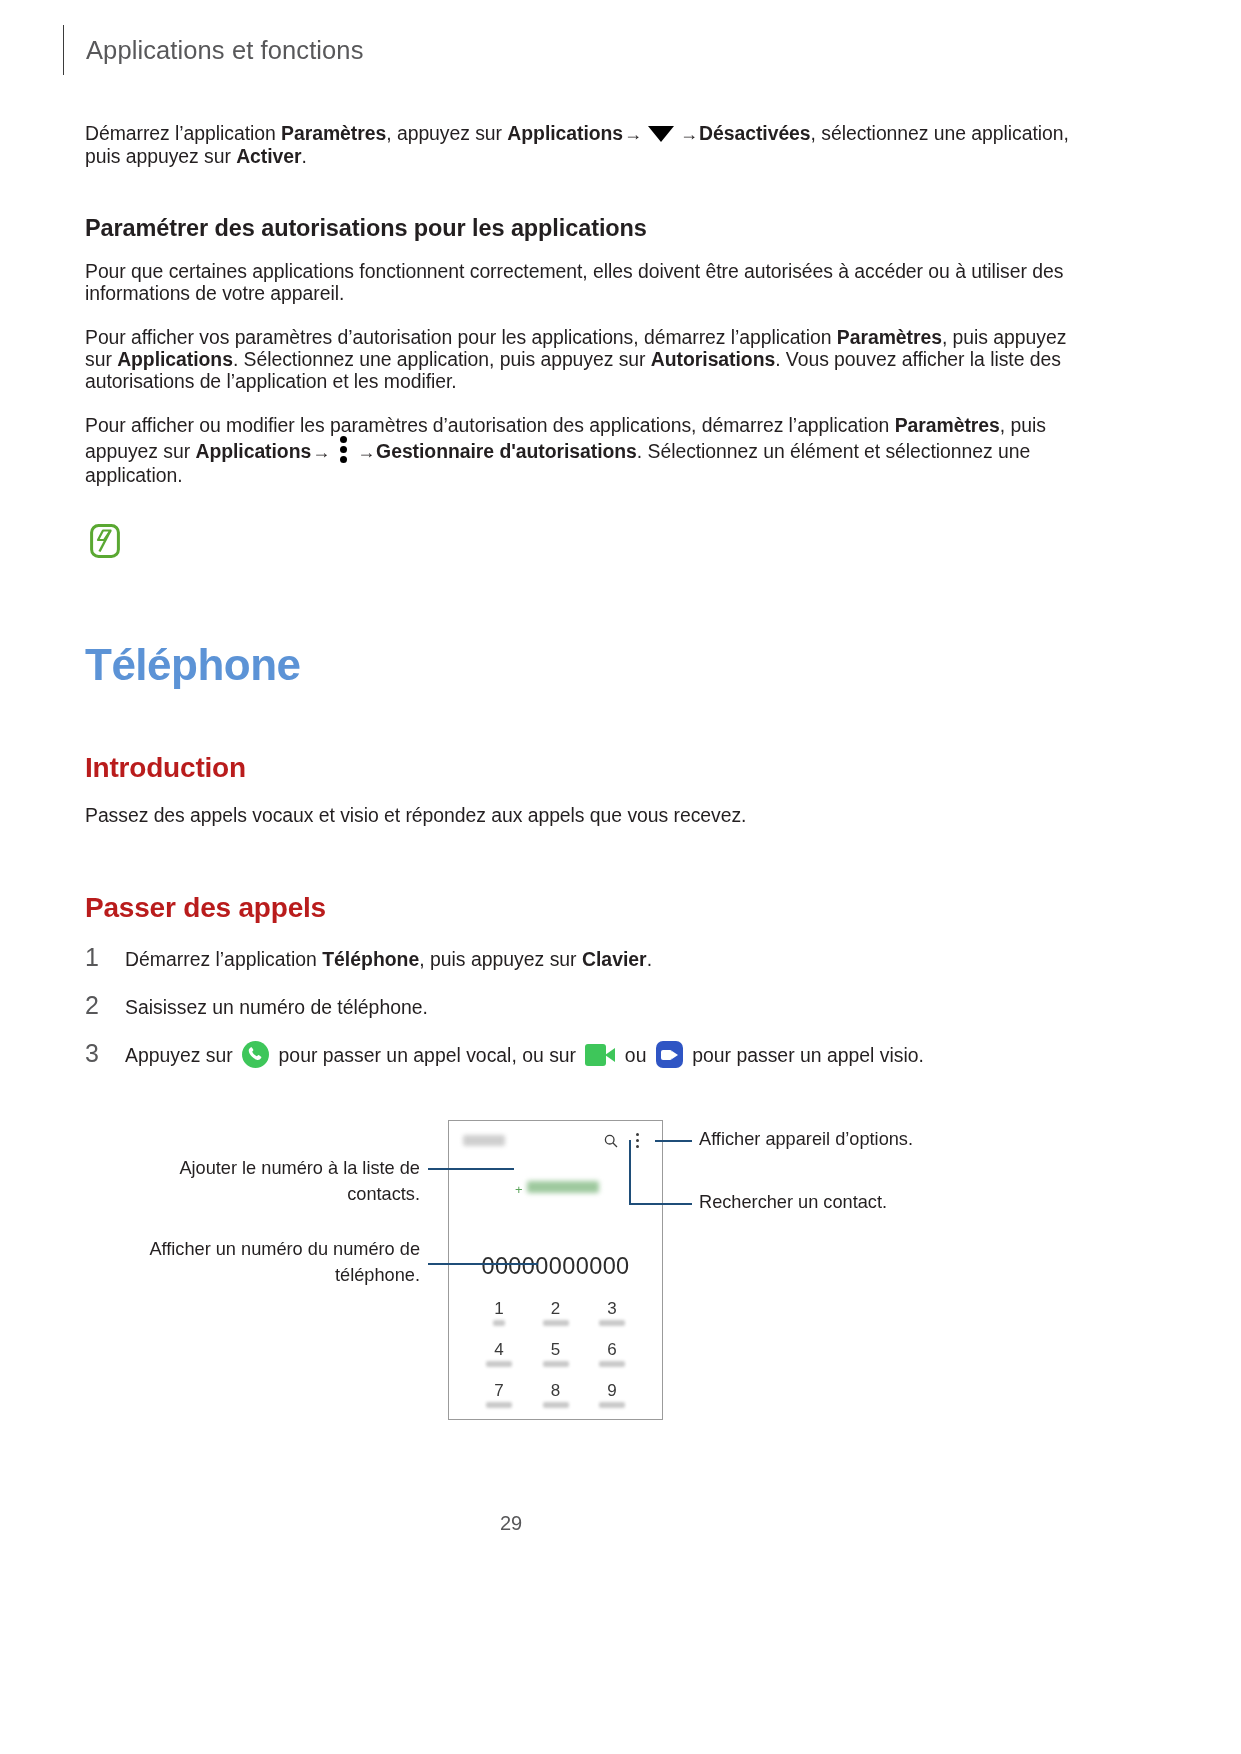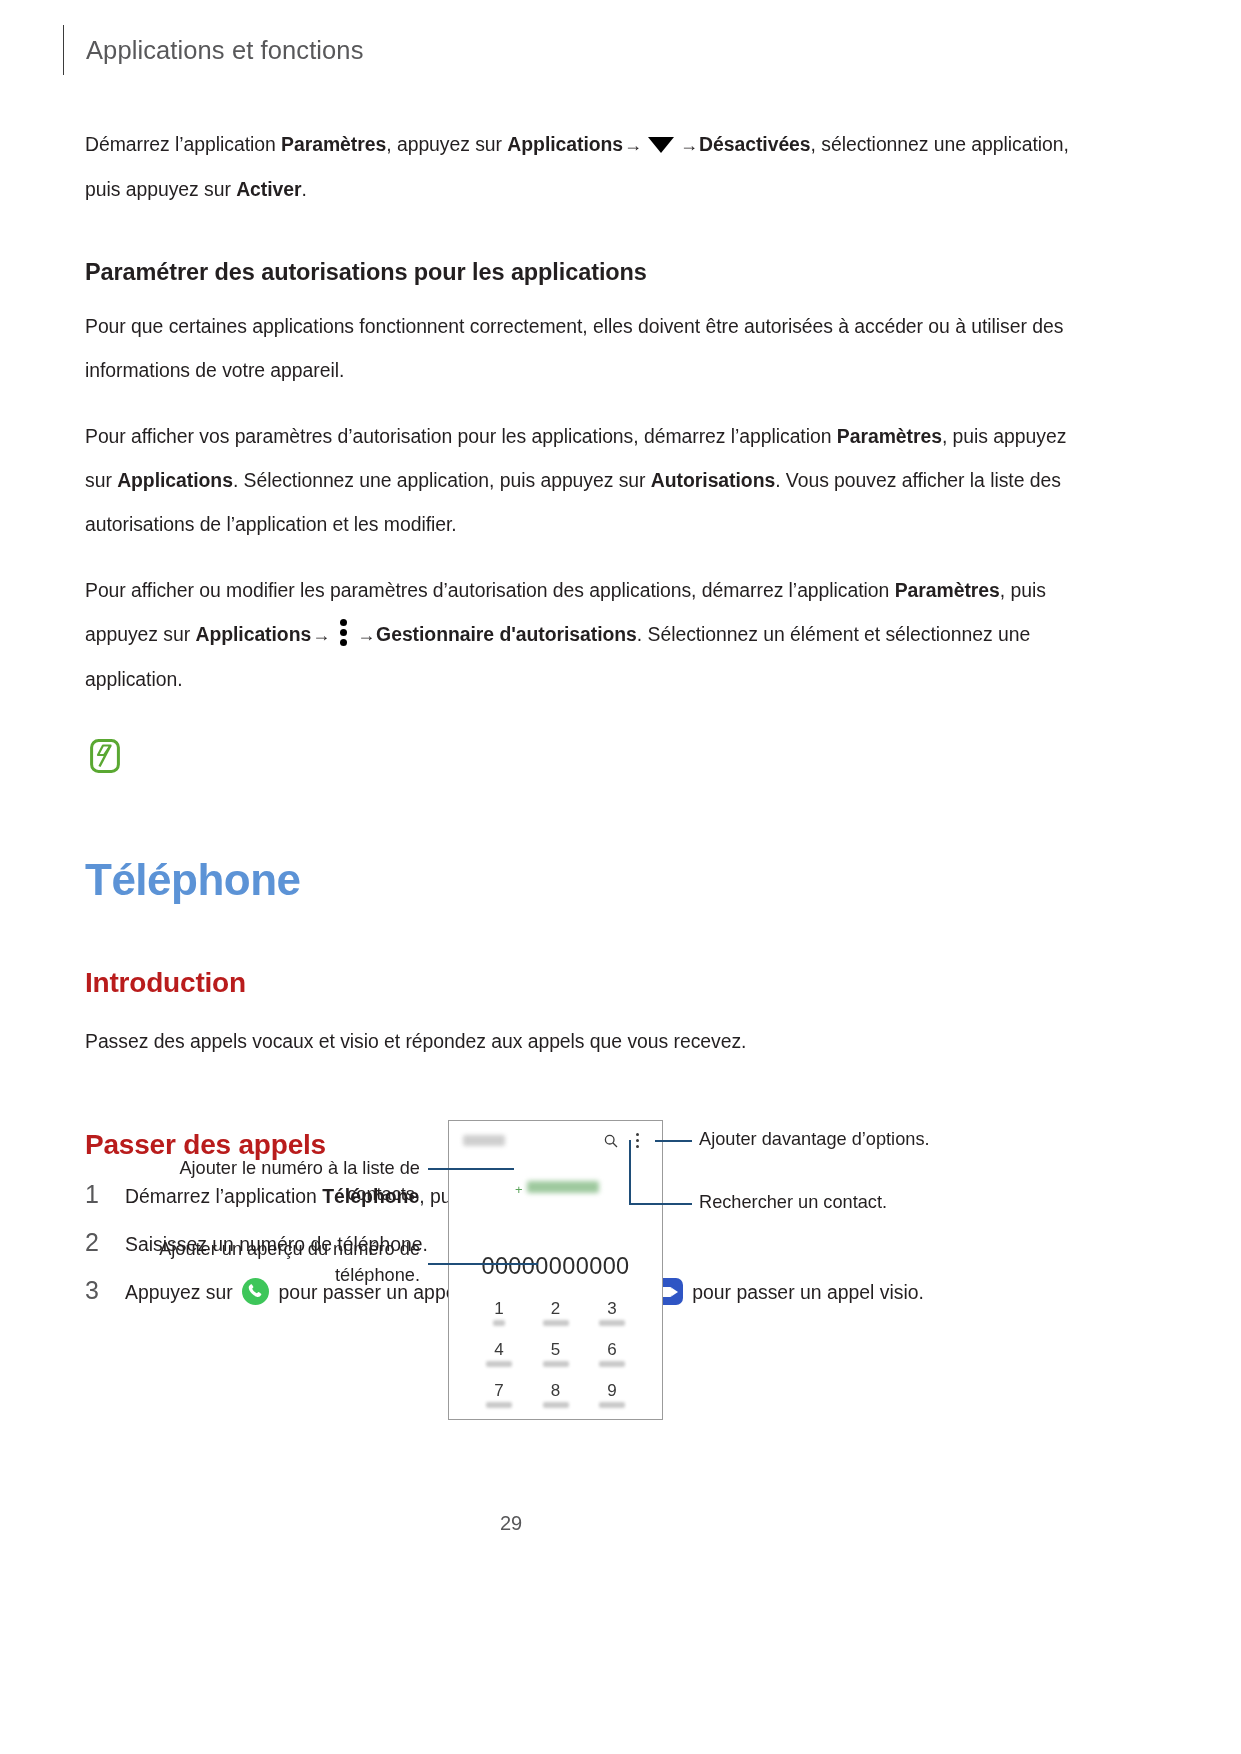--- a/index.html
+++ b/index.html
@@ -56,21 +56,21 @@
     font-size: 23.5px;
     font-weight: bold;
     color: #231f20;
     margin: 0 0 20px 0;
     letter-spacing: -0.1px;
   }
   h3.sub-head.tight { margin-bottom: 18px; }
 
   p.body {
     font-size: 19.4px;
-    line-height: 44px;
+    line-height: 22px;
     margin: 0 0 22px 0;
     color: #231f20;
     letter-spacing: -0.05px;
   }
   p.body b { font-weight: bold; }
   .arrow { font-size: 18px; padding: 0 1px; }
 
   
   .ico-triangle {
     display: inline-block;
@@ -428,34 +428,34 @@
         </div>
         <div class="ps-keyrow">
           <div class="ps-key"><span class="kd">7</span><span class="kl"></span></div>
           <div class="ps-key"><span class="kd">8</span><span class="kl"></span></div>
           <div class="ps-key"><span class="kd">9</span><span class="kl"></span></div>
         </div>
       </div>
     </div>
 
     <div class="leader h" style="left:655px; top:25px; width:37px;"></div>
-    <div class="callout-label" style="left:699px; top:11px;">Ajouter davantage d’options.</div>
+    <div class="callout-label" style="left:699px; top:11px;">Afficher appareil d’options.</div>
 
     <div class="leader v" style="left:629px; top:25px; height:63px;"></div>
     <div class="leader h" style="left:629px; top:88px; width:63px;"></div>
     <div class="callout-label" style="left:699px; top:74px;">Rechercher un contact.</div>
 
     <div class="callout-label right-al" style="left:170px; top:40px; width:250px;">
       <span>Ajouter le numéro à la liste de</span><br>
       <span>contacts.</span>
     </div>
     <div class="leader h" style="left:428px; top:53px; width:86px;"></div>
 
     <div class="callout-label right-al" style="left:140px; top:121px; width:280px;">
-      <span>Ajouter un aperçu du numéro de</span><br>
+      <span>Afficher un numéro du numéro de</span><br>
       <span>téléphone.</span>
     </div>
     <div class="leader h" style="left:428px; top:148px; width:110px;"></div>
 
   </div>
 
   <div class="page-number">29</div>
 
 </div>
 

